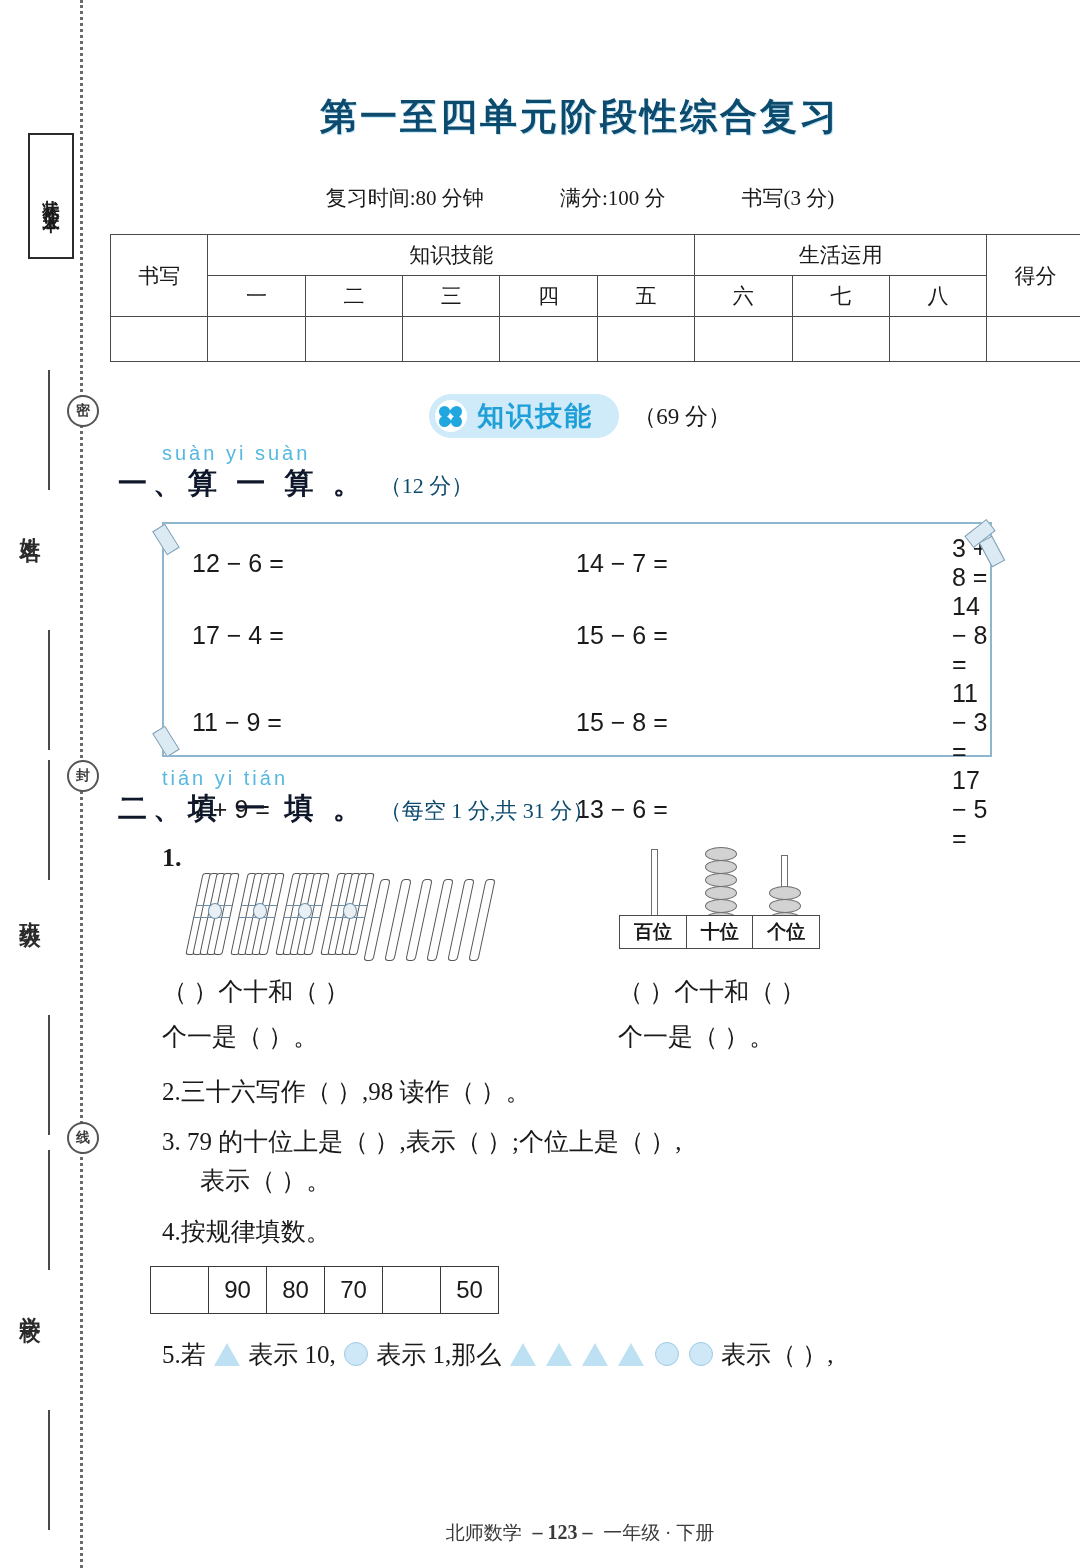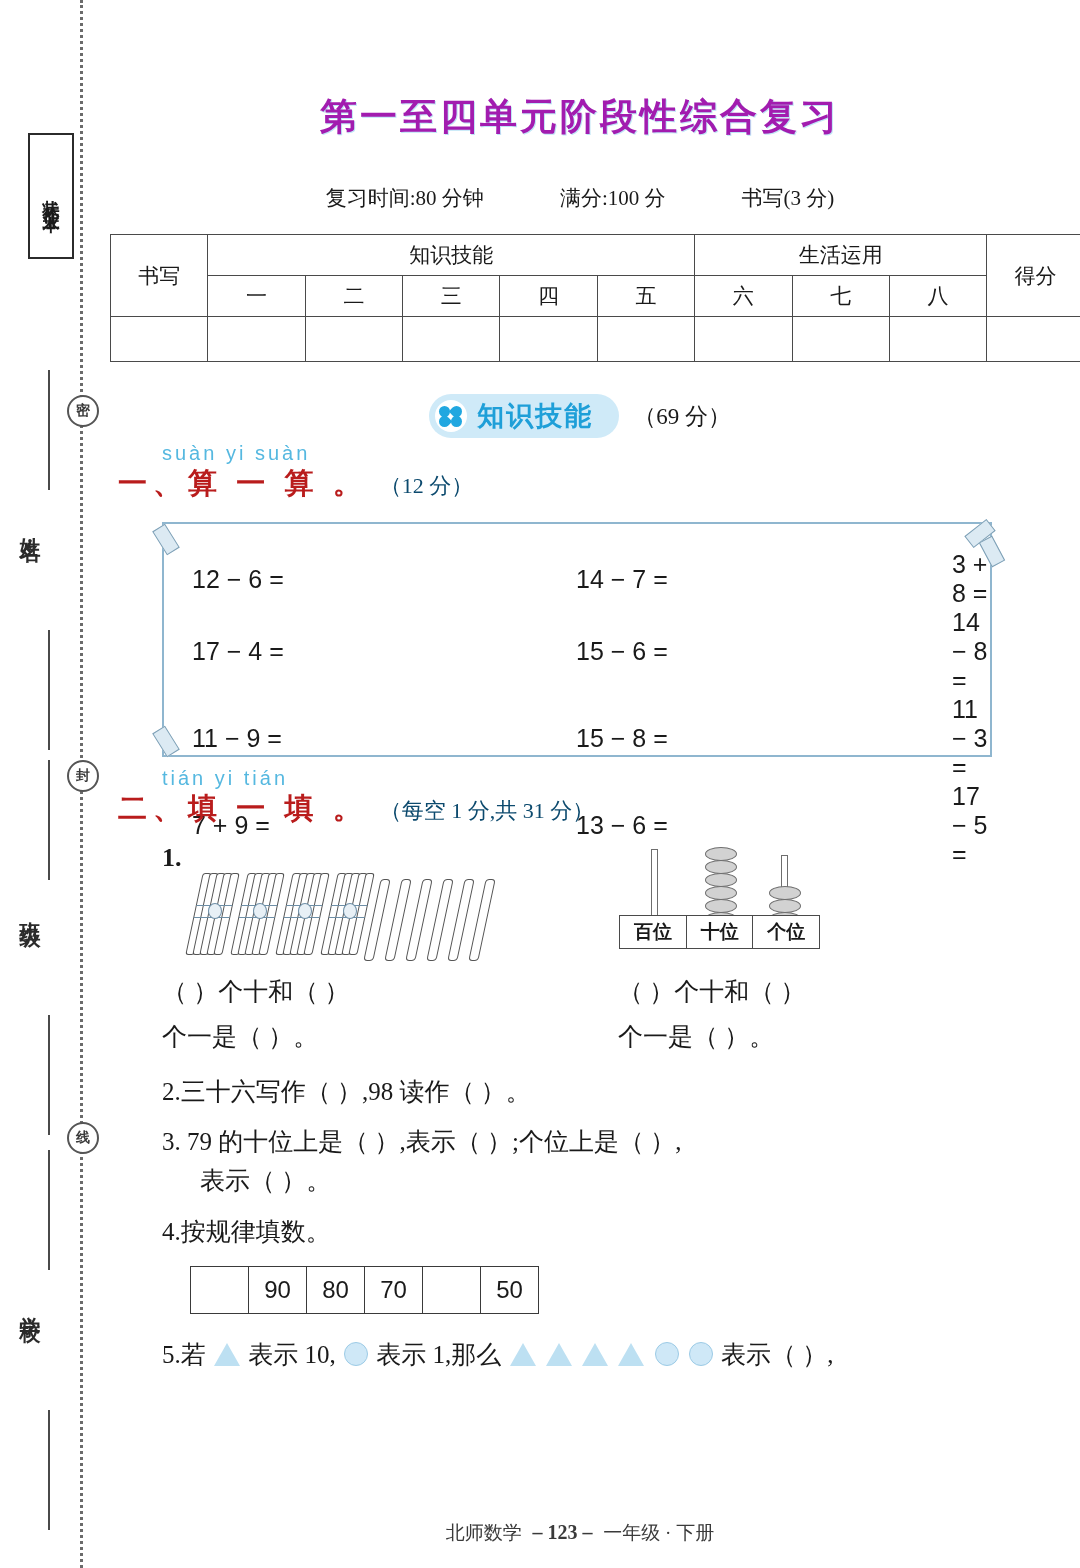--- a/index.html
+++ b/index.html
@@ -99,21 +99,21 @@
     left: 110px;
     top: 0;
     width: 940px;
     height: 1568px;
   }
 
   .title {
     text-align: center;
     font-size: 37px;
     font-weight: 700;
-    color: #a21caf;
+    color: #0c4a6e;
     letter-spacing: 3px;
     margin-top: 92px;
     font-family: "Liberation Serif", serif;
     text-shadow: 1px 1px 0 #bfe6f6;
   }
 
   .meta-row {
     display: flex;
     justify-content: center;
     gap: 76px;
@@ -192,21 +192,21 @@
     top: -22px;
     left: 52px;
     font-size: 20px;
     color: #55b8e0;
     letter-spacing: 3px;
     font-family: "Liberation Sans", sans-serif;
   }
   .ex-title {
     font-size: 29px;
     font-weight: 700;
-    color: #b91c1c;
+    color: #0f172a;
     letter-spacing: 6px;
     font-family: "Liberation Serif", serif;
     display: inline-block;
   }
   .ex-points {
     font-size: 22px;
     color: #0c4a6e;
     letter-spacing: 0px;
     margin-left: 8px;
     font-family: "Liberation Serif", serif;
@@ -220,21 +220,21 @@
     height: 235px;
     border: 2.5px solid #8fb6cf;
     background: #ffffff;
     box-sizing: border-box;
   }
   .calc-grid {
     display: grid;
     grid-template-columns: repeat(3, 1fr);
     grid-template-rows: repeat(4, 1fr);
     height: 100%;
-    padding: 26px 0 0 28px;
+    padding: 10px 0 0 28px;
     box-sizing: border-box;
   }
   .calc-cell {
     font-size: 25px;
     font-family: "Liberation Sans", sans-serif;
     display: flex;
     align-items: center;
   }
   .calc-grid > .calc-cell:nth-child(3n+2) { padding-left: 118px; }
   .calc-grid > .calc-cell:nth-child(3n+3) { padding-left: 228px; }
@@ -320,21 +320,21 @@
     width: 66px; height: 32px;
     border: 1.4px solid #4a4a4a;
     margin-left: -1.4px;
     display: flex; align-items: center; justify-content: center;
     font-size: 19px; font-weight: 700;
     font-family: "Liberation Serif", serif;
     background: #fff;
   }
 
   
-  .seq-row { display: flex; margin-left: 80px; margin-top: 14px; }
+  .seq-row { display: flex; margin-left: 40px; margin-top: 14px; }
   table.seq { border-collapse: collapse; }
   table.seq td {
     border: 1.8px solid #3a3a3a;
     width: 55px; height: 44px;
     text-align: center;
     font-size: 24px;
     font-family: "Liberation Sans", sans-serif;
   }
 
   .shape-tri, .shape-cir {

